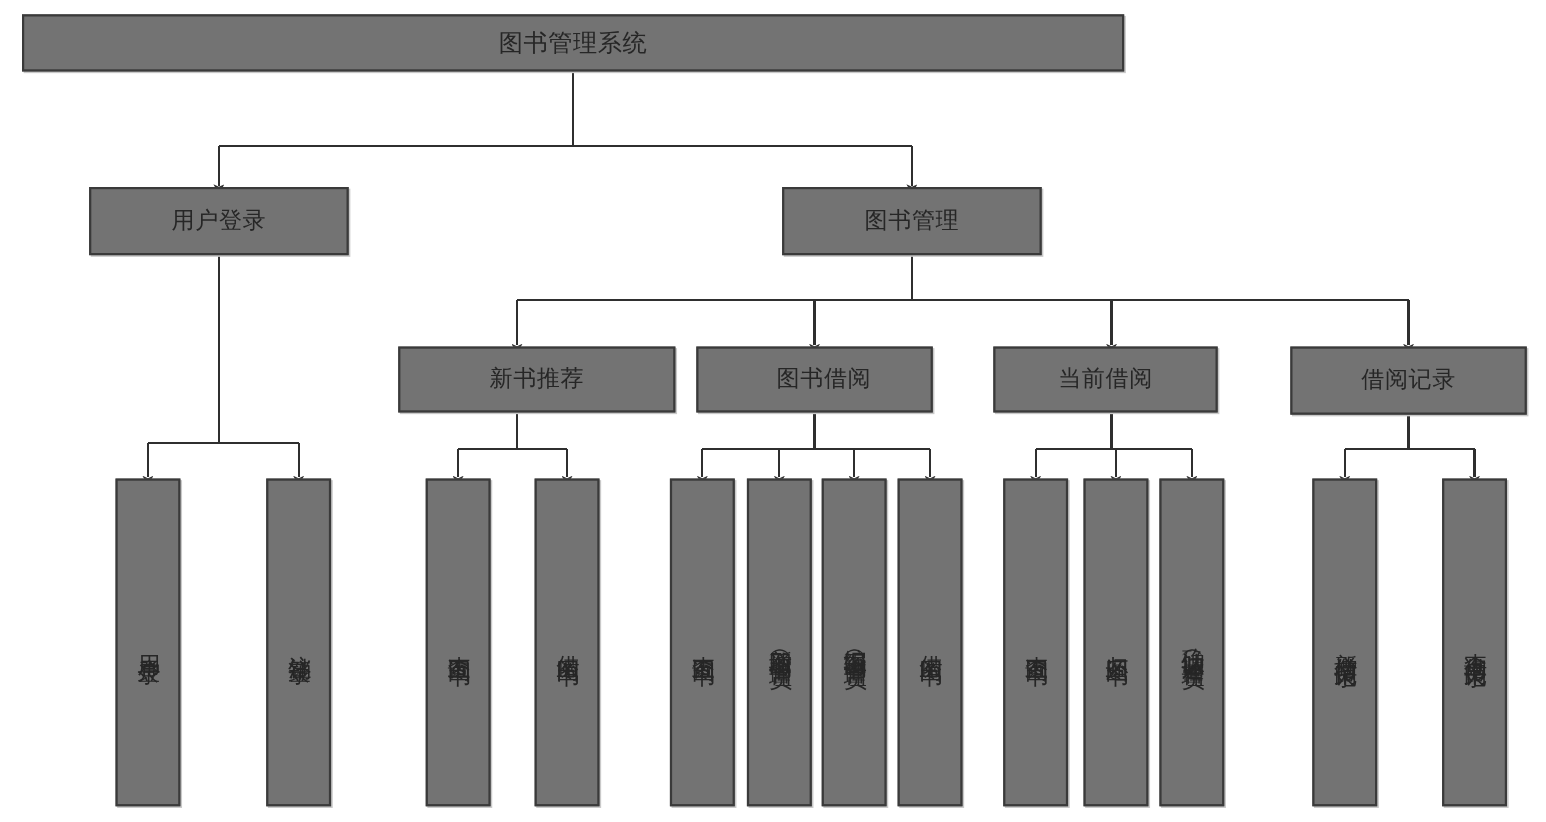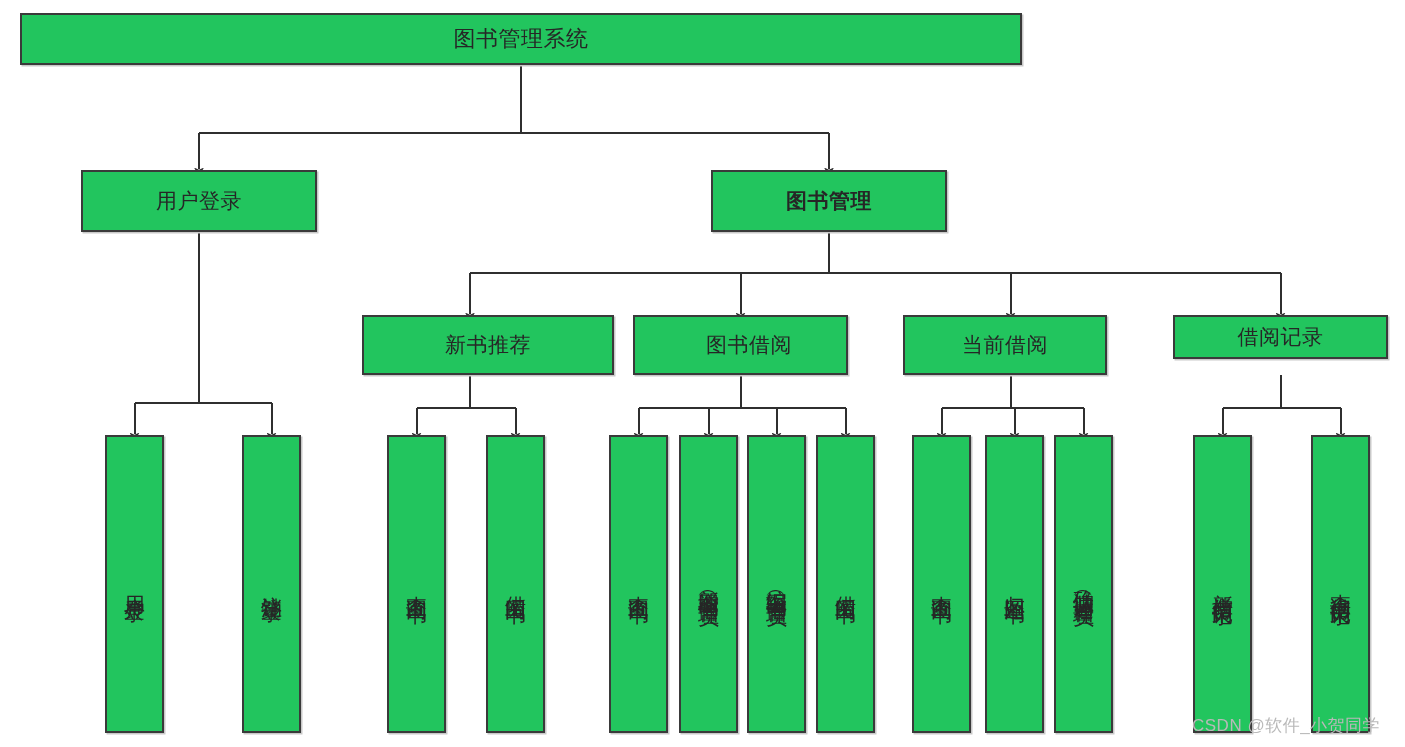--- a/index.html
+++ b/index.html
@@ -20,21 +20,21 @@
   #edges {
     position: absolute;
     left: 0;
     top: 0;
     width: 1405px;
     height: 747px;
   }
   .node {
     position: absolute;
     box-sizing: border-box;
-    background: #22c55e;
+    background: #737373;
     border: 2px solid #3a3a3a;
     box-shadow: 1.5px 1.5px 0 0 #c9c9c9;
     display: flex;
     align-items: center;
     justify-content: center;
     color: #262626;
   }
   .node .label {
     display: block;
     text-align: center;
@@ -119,33 +119,33 @@
       </g>
   </svg>
 
   <div id="node-layer">
       <div class="node horiz root" style="left: 20px; top: 13px; width: 1002px; height: 52px;">
         <span class="label">图书管理系统</span>
       </div>
       <div class="node horiz" style="left: 81px; top: 170px; width: 236px; height: 62px;">
         <span class="label">用户登录</span>
       </div>
-      <div class="node horiz" style="left: 711px; top: 170px; width: 236px; height: 62px; font-weight: bold;">
+      <div class="node horiz" style="left: 711px; top: 170px; width: 236px; height: 62px;">
         <span class="label">图书管理</span>
       </div>
       <div class="node horiz" style="left: 362px; top: 315px; width: 252px; height: 60px;">
         <span class="label">新书推荐</span>
       </div>
       <div class="node horiz" style="left: 633px; top: 315px; width: 215px; height: 60px; padding-left: 17px;">
         <span class="label">图书借阅</span>
       </div>
       <div class="node horiz" style="left: 903px; top: 315px; width: 204px; height: 60px;">
         <span class="label">当前借阅</span>
       </div>
-      <div class="node horiz" style="left: 1173px; top: 315px; width: 215px; height: 44px;">
+      <div class="node horiz" style="left: 1173px; top: 315px; width: 215px; height: 62px;">
         <span class="label">借阅记录</span>
       </div>
       <div class="node vert" style="left: 105px; top: 435px; width: 59px; height: 298px;">
         <span class="label">用户登录</span>
       </div>
       <div class="node vert" style="left: 242px; top: 435px; width: 59px; height: 298px;">
         <span class="label">注销登录</span>
       </div>
       <div class="node vert" style="left: 387px; top: 435px; width: 59px; height: 298px;">
         <span class="label">查询图书</span>
@@ -175,15 +175,14 @@
         <span class="label">确认归还（管理员）</span>
       </div>
       <div class="node vert" style="left: 1193px; top: 435px; width: 59px; height: 298px;">
         <span class="label">新增借阅记录</span>
       </div>
       <div class="node vert" style="left: 1311px; top: 435px; width: 59px; height: 298px;">
         <span class="label">查询借阅记录</span>
       </div>
     </div>
 
-  <div class="watermark" style="left: 1192px; top: 714px; color: rgb(185, 185, 185);">CSDN @软件_小贺同学</div>
 
 </div>
 
 </body></html>

